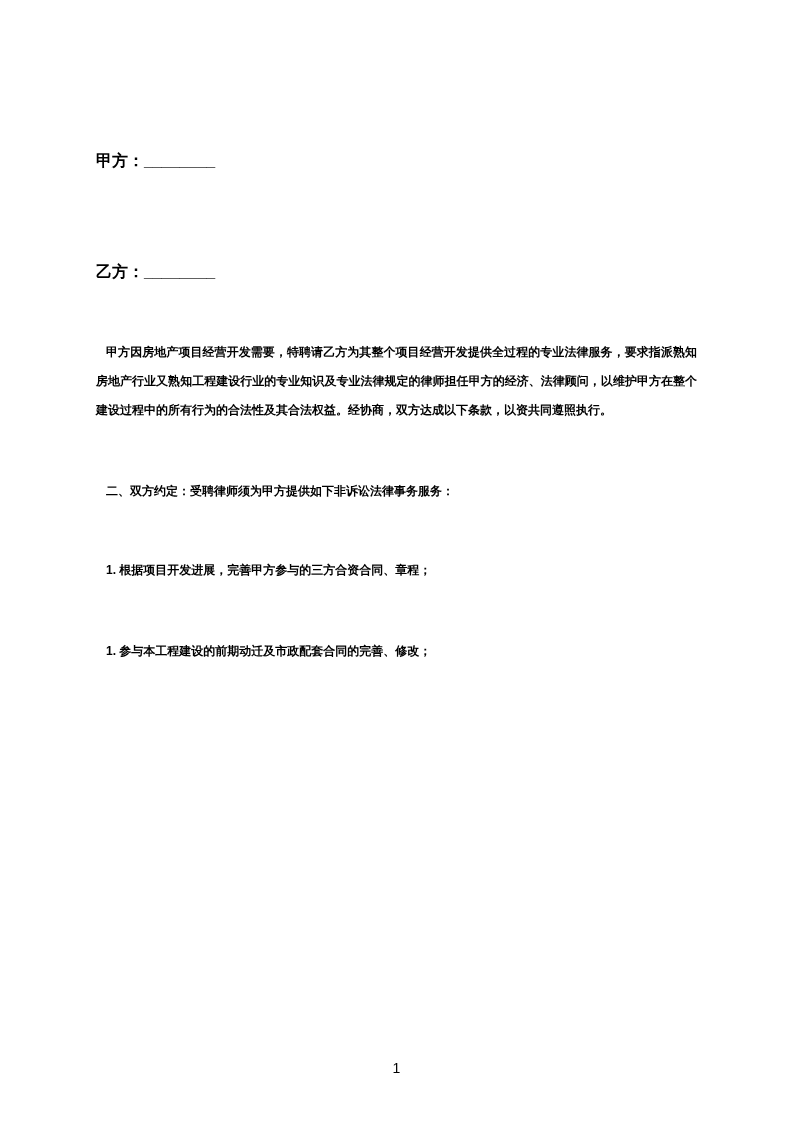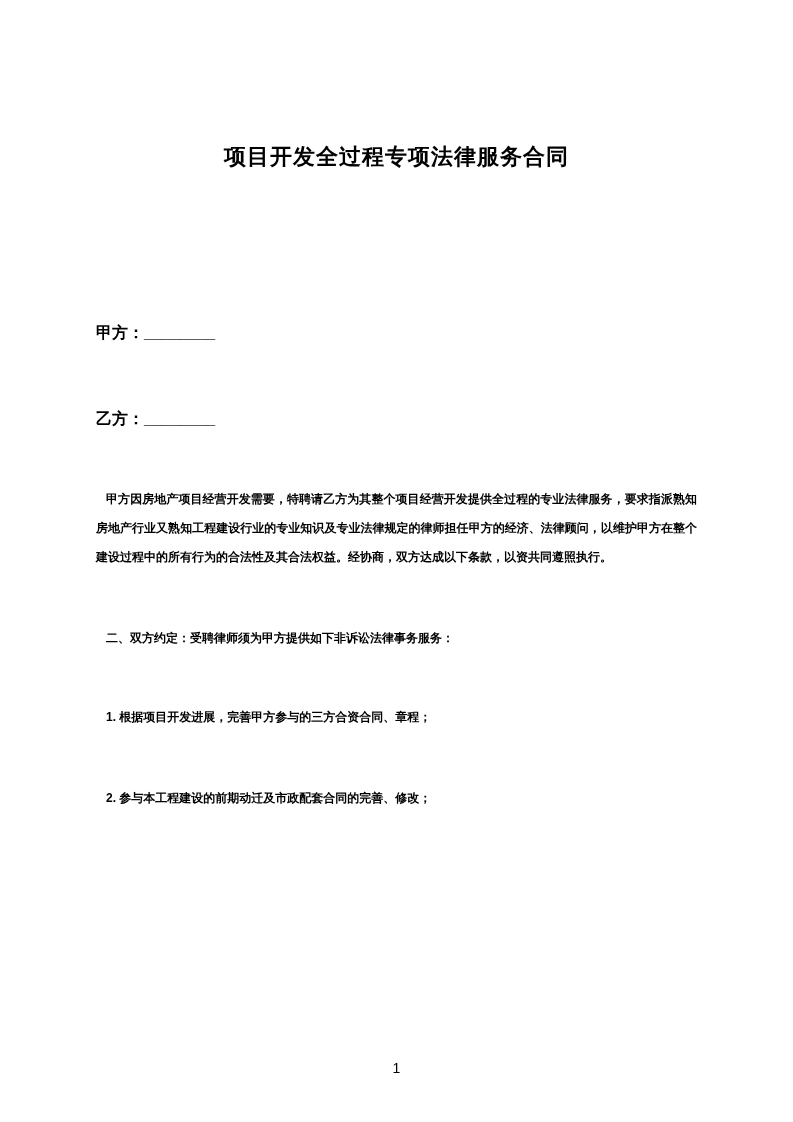--- a/index.html
+++ b/index.html
@@ -27,21 +27,21 @@
     line-height: 30px;
     font-weight: 700;
     letter-spacing: 1px;
   }
   .party-line {
     font-size: 16px;
     line-height: 22px;
     font-weight: 700;
   }
   .party-a { margin-top: 150px; }
-  .party-b { margin-top: 64px; }
+  .party-b { margin-top: 89px; }
   .blank {
     font-weight: 700;
     letter-spacing: 0;
     white-space: pre;
   }
   .para {
     font-size: 12px;
     line-height: 29px;
     font-weight: 700;
     text-align: justify;
@@ -61,34 +61,33 @@
     text-align: center;
     font-size: 14px;
     font-weight: 400;
   }
 </style>
 </head>
 <body>
 
 <div class="page">
 
-  <h1 class="title">项目开发全过程专项法律服务合同</h1>
 
   <div class="party-line party-a">
     <span>甲方：</span><span class="blank">________</span>
   </div>
 
   <div class="party-line party-b">
     <span>乙方：</span><span class="blank">________</span>
   </div>
 
   <p class="para intro">甲方因房地产项目经营开发需要，特聘请乙方为其整个项目经营开发提供全过程的专业法律服务，要求指派熟知房地产行业又熟知工程建设行业的专业知识及专业法律规定的律师担任甲方的经济、法律顾问，以维护甲方在整个建设过程中的所有行为的合法性及其合法权益。经协商，双方达成以下条款，以资共同遵照执行。</p>
 
 
   <p class="para clause2">二、双方约定：受聘律师须为甲方提供如下非诉讼法律事务服务：</p>
 
   <p class="para item1">1. 根据项目开发进展，完善甲方参与的三方合资合同、章程；</p>
 
-  <p class="para item2">2. 参与本工程建设的前期动迁及市政配套合同的完善、修改；</p>
+  <p class="para item2">1. 参与本工程建设的前期动迁及市政配套合同的完善、修改；</p>
 
   <div class="page-number">1</div>
 
 </div>
 
 </body></html>

